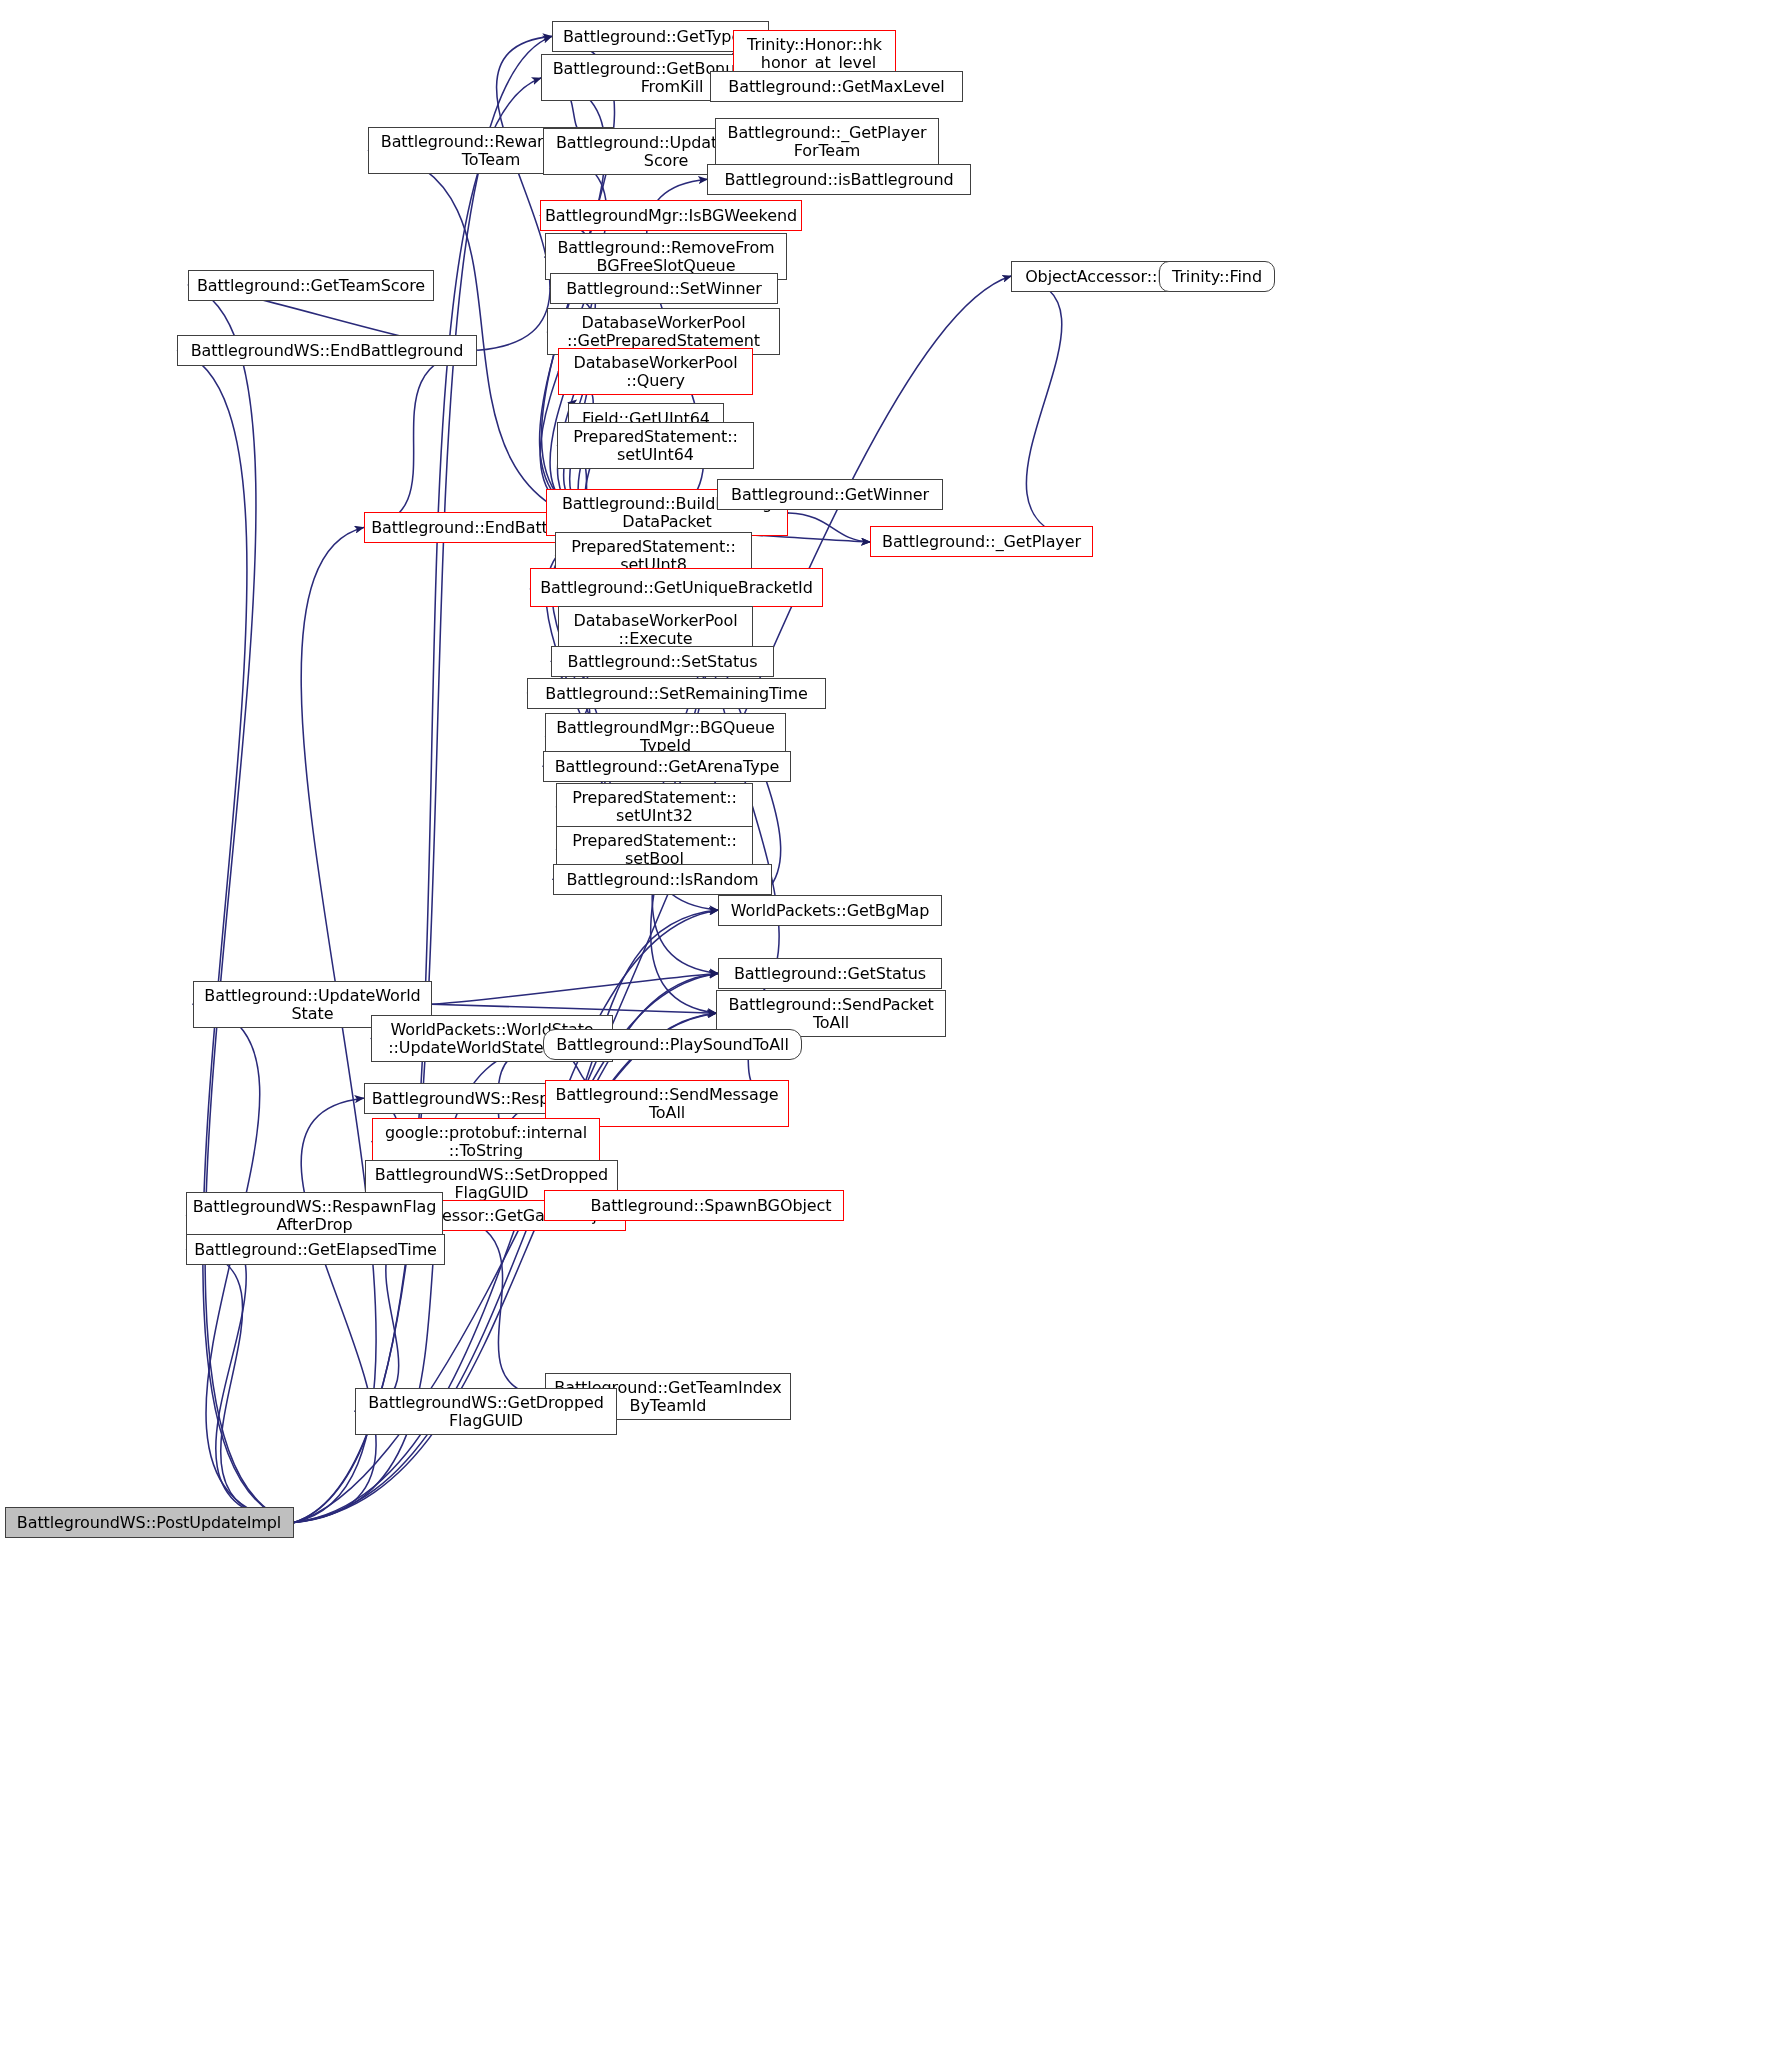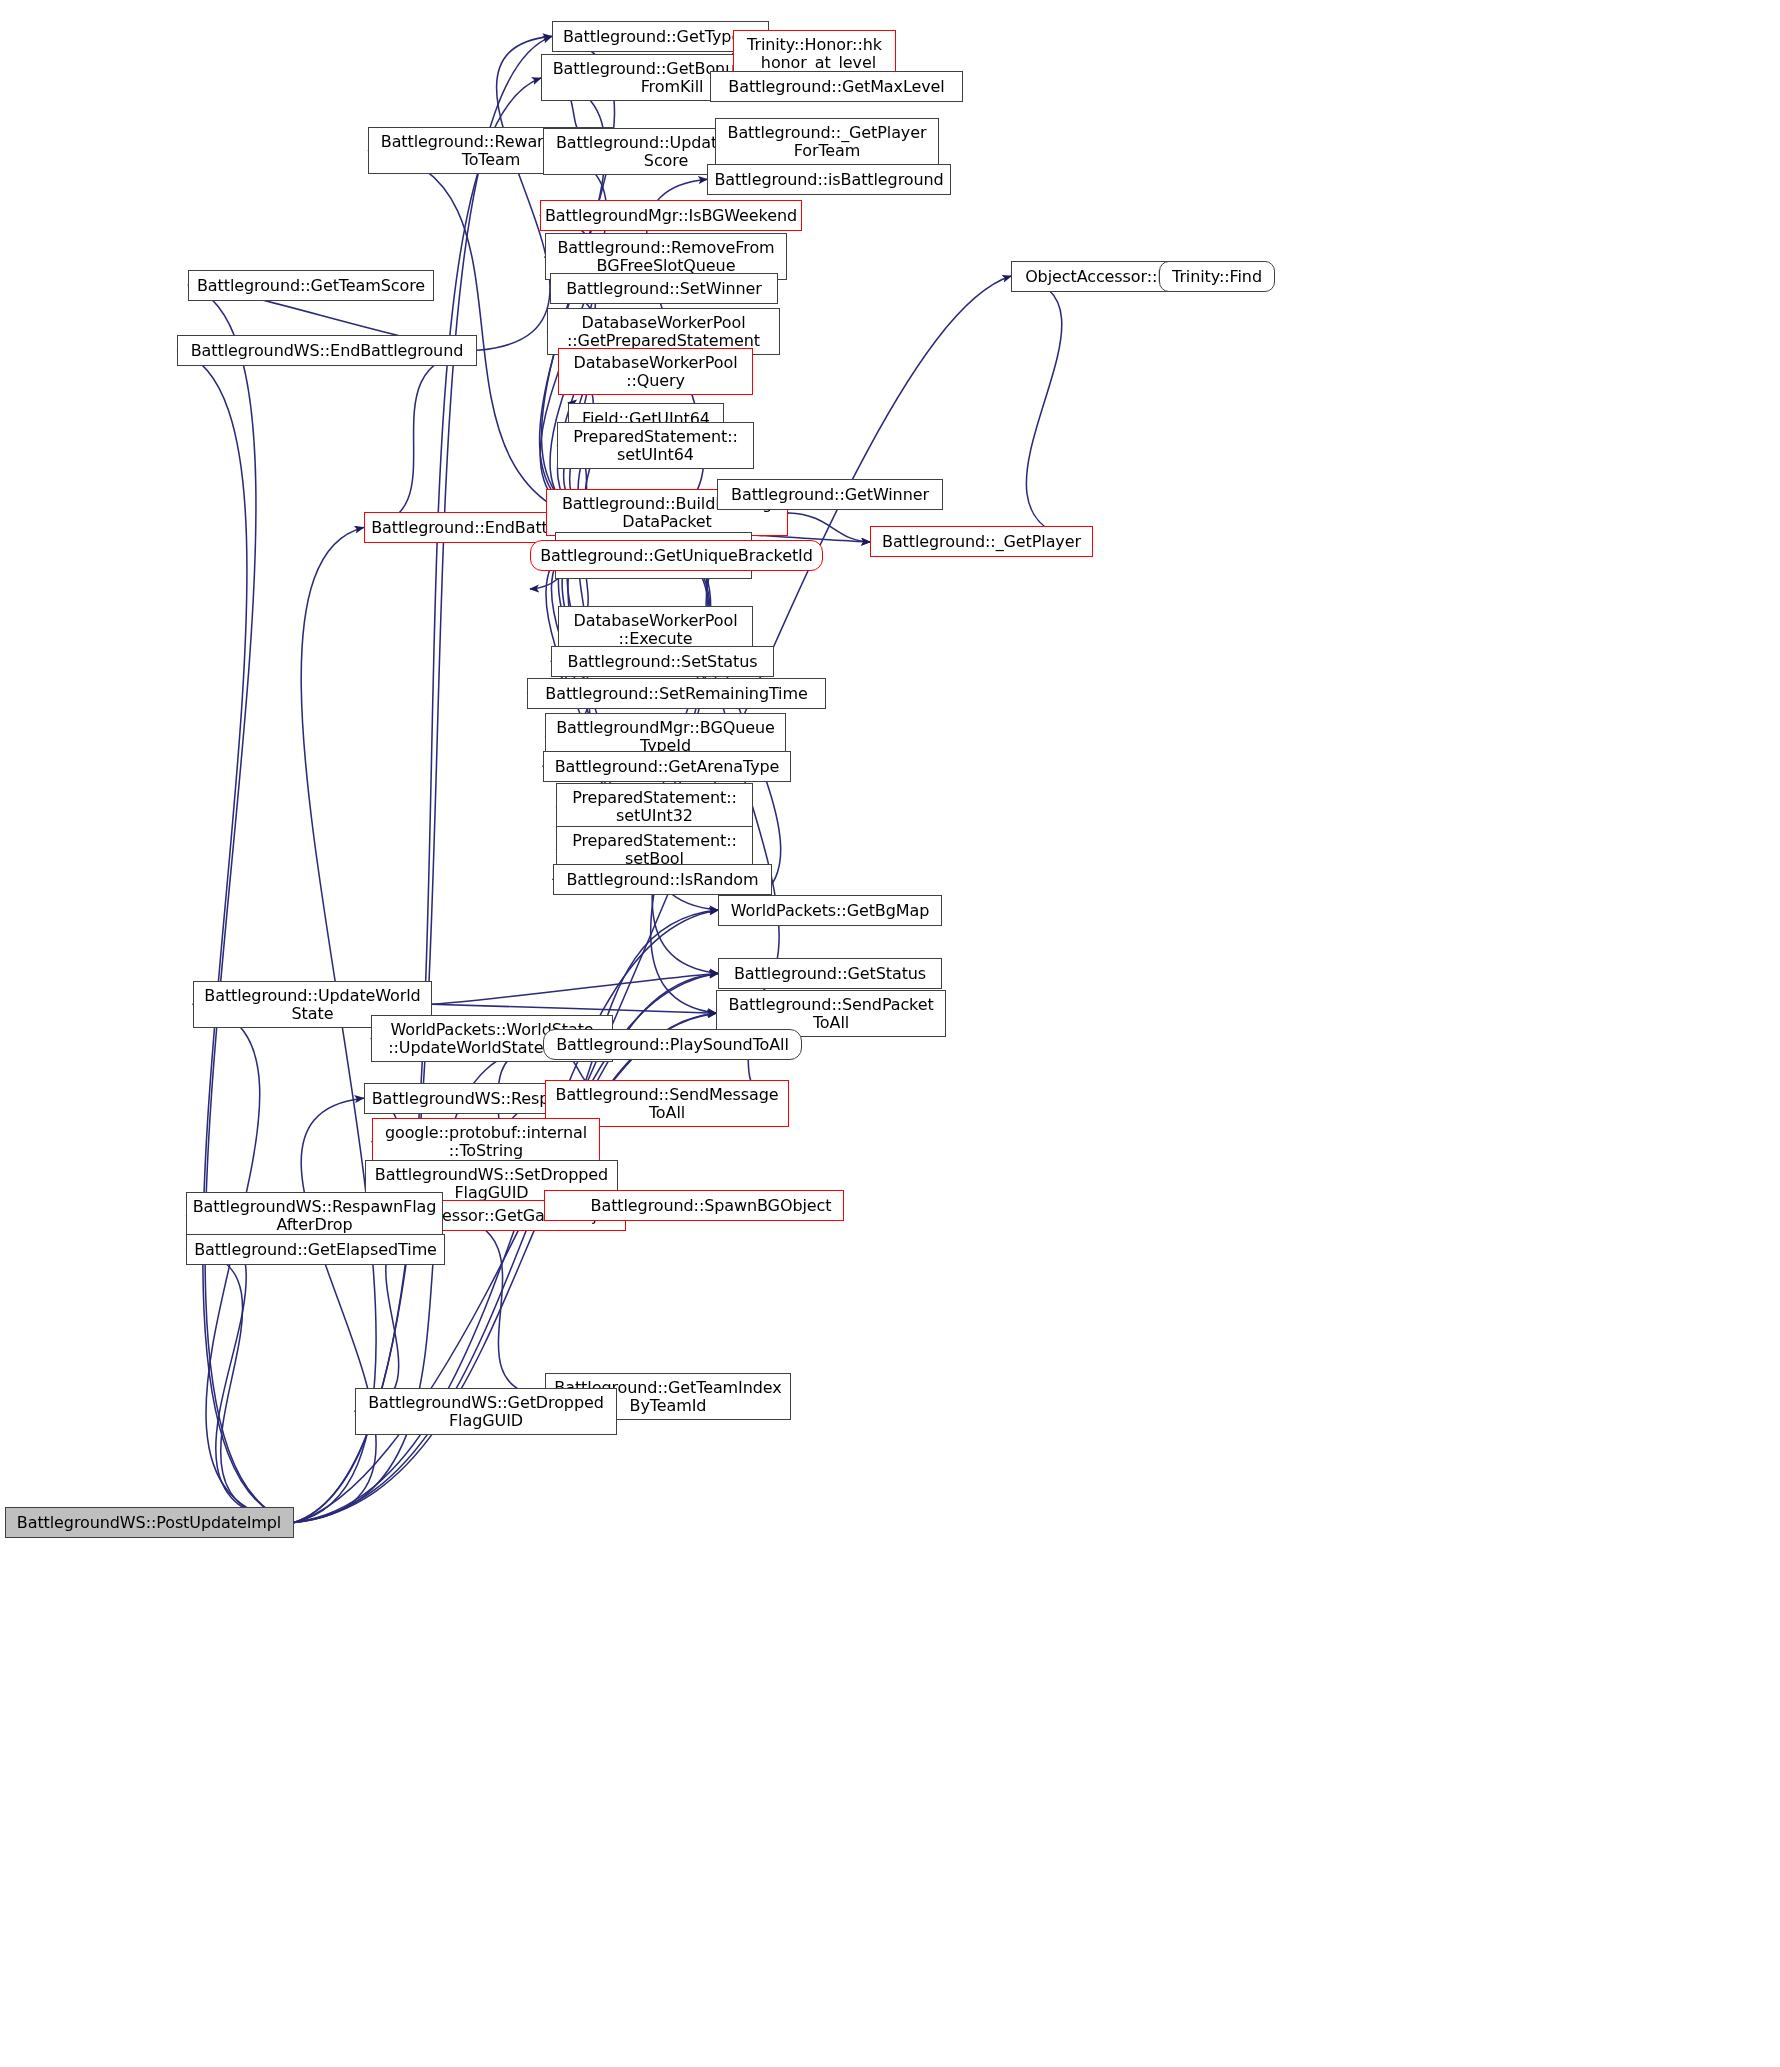--- a/index.html
+++ b/index.html
@@ -112,39 +112,39 @@
 FromKill</span></div>
       <div class="node red" style="left: 733px; top: 30px; width: 163px; height: 47px;"><span>Trinity::Honor::hk
 _honor_at_level</span></div>
       <div class="node" style="left: 710px; top: 71px; width: 253px; height: 31px;"><span>Battleground::GetMaxLevel</span></div>
       <div class="node" style="left: 368px; top: 127px; width: 246px; height: 47px;"><span>Battleground::RewardHonor
 ToTeam</span></div>
       <div class="node" style="left: 543px; top: 128px; width: 246px; height: 47px;"><span>Battleground::UpdatePlayer
 Score</span></div>
       <div class="node" style="left: 715px; top: 118px; width: 224px; height: 47px;"><span>Battleground::_GetPlayer
 ForTeam</span></div>
-      <div class="node" style="left: 707px; top: 164px; width: 244px; height: 31px;"><span>Battleground::isBattleground</span></div>
+      <div class="node" style="left: 707px; top: 164px; width: 264px; height: 31px;"><span>Battleground::isBattleground</span></div>
       <div class="node red" style="left: 540px; top: 200px; width: 262px; height: 31px;"><span>BattlegroundMgr::IsBGWeekend</span></div>
       <div class="node" style="left: 545px; top: 233px; width: 242px; height: 47px;"><span>Battleground::RemoveFrom
 BGFreeSlotQueue</span></div>
       <div class="node" style="left: 550px; top: 273px; width: 228px; height: 31px;"><span>Battleground::SetWinner</span></div>
       <div class="node" style="left: 547px; top: 308px; width: 233px; height: 47px;"><span>DatabaseWorkerPool
 ::GetPreparedStatement</span></div>
       <div class="node red" style="left: 558px; top: 348px; width: 195px; height: 47px;"><span>DatabaseWorkerPool
 ::Query</span></div>
       <div class="node" style="left: 568px; top: 403px; width: 156px; height: 31px;"><span>Field::GetUInt64</span></div>
       <div class="node" style="left: 557px; top: 422px; width: 197px; height: 47px;"><span>PreparedStatement::
 setUInt64</span></div>
       <div class="node red" style="left: 364px; top: 512px; width: 261px; height: 31px;"><span>Battleground::EndBattleground</span></div>
       <div class="node red" style="left: 546px; top: 489px; width: 242px; height: 47px;"><span>Battleground::BuildPvPLog
 DataPacket</span></div>
       <div class="node" style="left: 717px; top: 479px; width: 226px; height: 31px;"><span>Battleground::GetWinner</span></div>
       <div class="node" style="left: 555px; top: 532px; width: 197px; height: 47px;"><span>PreparedStatement::
 setUInt8</span></div>
-      <div class="node red" style="left: 530px; top: 540px; width: 293px; height: 31px; border-radius: 12px;"><span>Battleground::GetUniqueBracketId</span></div>
+      <div class="node red" style="left: 530px; top: 568px; width: 293px; height: 39px;"><span>Battleground::GetUniqueBracketId</span></div>
       <div class="node" style="left: 558px; top: 606px; width: 195px; height: 47px;"><span>DatabaseWorkerPool
 ::Execute</span></div>
       <div class="node" style="left: 551px; top: 646px; width: 223px; height: 31px;"><span>Battleground::SetStatus</span></div>
       <div class="node" style="left: 527px; top: 678px; width: 299px; height: 31px;"><span>Battleground::SetRemainingTime</span></div>
       <div class="node" style="left: 545px; top: 713px; width: 241px; height: 47px;"><span>BattlegroundMgr::BGQueue
 TypeId</span></div>
       <div class="node" style="left: 543px; top: 751px; width: 248px; height: 31px;"><span>Battleground::GetArenaType</span></div>
       <div class="node" style="left: 556px; top: 783px; width: 197px; height: 47px;"><span>PreparedStatement::
 setUInt32</span></div>
       <div class="node" style="left: 556px; top: 826px; width: 197px; height: 47px;"><span>PreparedStatement::

